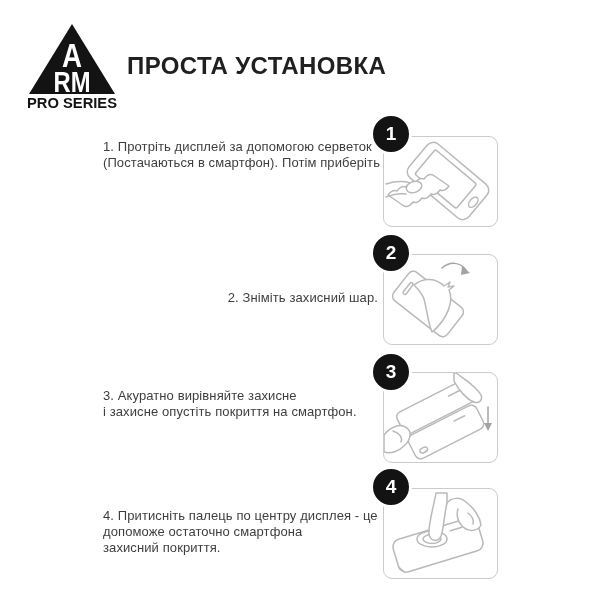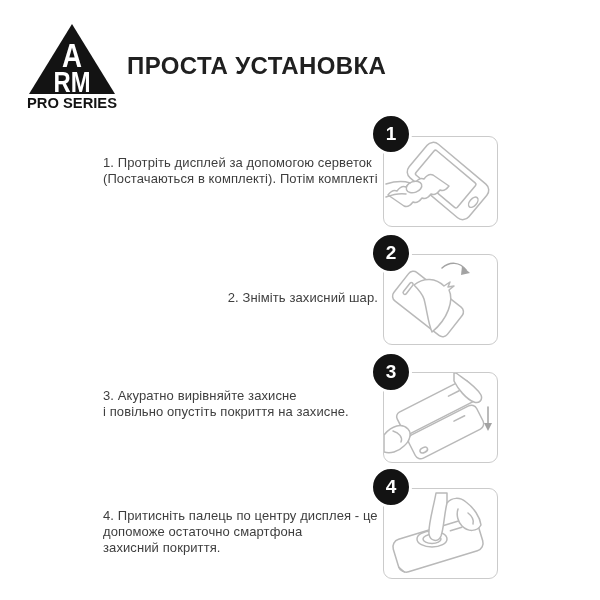--- a/index.html
+++ b/index.html
@@ -16,21 +16,21 @@
     position:absolute;left:127px;top:52px;margin:0;
     font-size:24px;font-weight:800;letter-spacing:.4px;color:#202020;
     white-space:nowrap;
   }
   
   .step-text{
     position:absolute;left:103px;width:275px;
     font-size:13px;line-height:16px;color:#3e3e3e;letter-spacing:.1px;
   }
   .step-text .ln{white-space:nowrap;}
-  #step1-text{top:155px;}
+  #step1-text{top:139px;}
   #step2-text{top:290px;text-align:right;}
   #step3-text{top:388px;}
   #step4-text{top:508px;}
   
   .illu-box{
     position:absolute;left:383px;width:115px;height:91px;
     border:1.5px solid #cbcbcb;border-radius:9px;background:#fff;
     box-sizing:border-box;
   }
   #box1{top:136px;}
@@ -61,30 +61,30 @@
       <text x="45" y="43" text-anchor="middle" font-size="34" font-weight="bold" fill="#ffffff" textLength="20" lengthAdjust="spacingAndGlyphs">A</text>
       <text x="45" y="68" text-anchor="middle" font-size="29" font-weight="bold" fill="#ffffff" textLength="37" lengthAdjust="spacingAndGlyphs">RM</text>
       <text x="45" y="84" text-anchor="middle" font-size="14" font-weight="bold" fill="#131313" textLength="90" lengthAdjust="spacingAndGlyphs">PRO SERIES</text>
     </svg>
   </div>
 
   <h1 class="title">ПРОСТА УСТАНОВКА</h1>
 
   <div class="step-text" id="step1-text">
     <div class="ln">1. Протріть дисплей за допомогою серветок</div>
-    <div class="ln">(Постачаються в комплекті). Потім комплекті</div>
+    <div class="ln">(Постачаються в смартфон). Потім приберіть</div>
   </div>
 
   <div class="step-text" id="step2-text">
     <div class="ln">2. Зніміть захисний шар.</div>
   </div>
 
   <div class="step-text" id="step3-text">
     <div class="ln">3. Акуратно вирівняйте захисне</div>
-    <div class="ln">і повільно опустіть покриття на захисне.</div>
+    <div class="ln">і захисне опустіть покриття на смартфон.</div>
   </div>
 
   <div class="step-text" id="step4-text">
     <div class="ln">4. Притисніть палець по центру дисплея - це</div>
     <div class="ln">допоможе остаточно смартфона</div>
     <div class="ln">захисний покриття.</div>
   </div>
 
   <div class="badge" id="badge1">1</div>
   <div class="badge" id="badge2">2</div>

